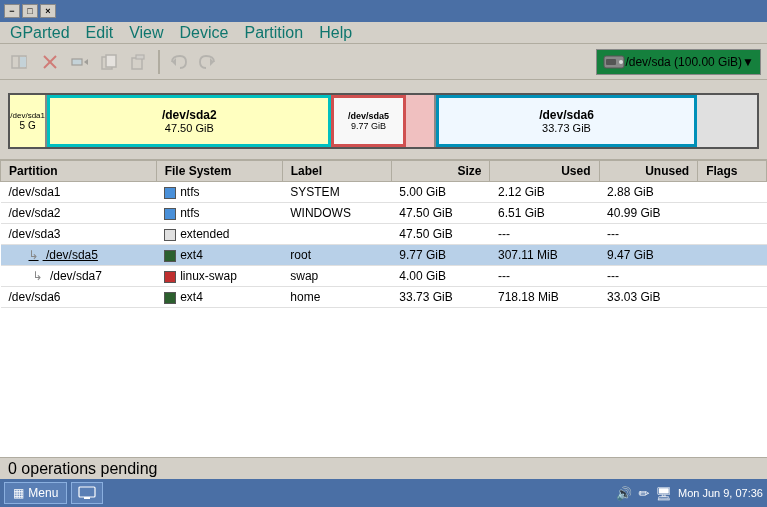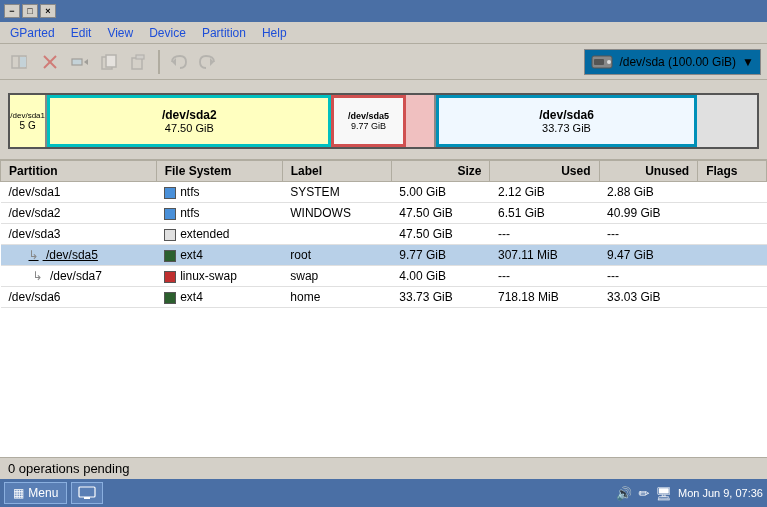--- a/index.html
+++ b/index.html
@@ -43,22 +43,22 @@
       display: flex;
       align-items: center;
       padding: 2px 4px;
       height: 22px;
       border-bottom: 1px solid #b0aca0;
       gap: 4px;
     }
     .menu-item {
       padding: 2px 6px;
       cursor: pointer;
-      font-size: 12px;
-      color: #1d4ed8;
+      font-size: 16px;
+      color: #0f766e;
     }
 
     
     #toolbar {
       background: #d4d0c8;
       display: flex;
       align-items: center;
       padding: 3px 6px;
       height: 36px;
       border-bottom: 1px solid #b0aca0;
@@ -78,24 +78,23 @@
       width: 2px; height: 24px;
       background: #b0aca0;
       margin: 0 2px;
     }
 
     
     #device-selector {
       margin-left: auto;
       display: flex;
       align-items: center;
-      background: #0369a1;
+      background: #15803d;
       border: 1px solid #888;
       padding: 2px 6px;
-      gap: 6px;
       cursor: pointer;
       font-size: 12px;
       height: 26px;
     }
 
     
     #disk-visual {
       background: #d4d0c8;
       padding: 8px 8px 6px 8px;
       border-bottom: 1px solid #b0aca0;
@@ -145,21 +144,21 @@
       margin-right: 4px;
       vertical-align: middle;
       border: 1px solid #555;
     }
 
     
     #statusbar {
       background: #d4d0c8;
       border-top: 1px solid #b0aca0;
       padding: 6px 8px;
-      font-size: 13px;
+      font-size: 16px;
       height: 22px;
       display: flex;
       align-items: center;
     }
 
     
     #taskbar {
       background: #4a6fa5;
       height: 28px;
       display: flex;

